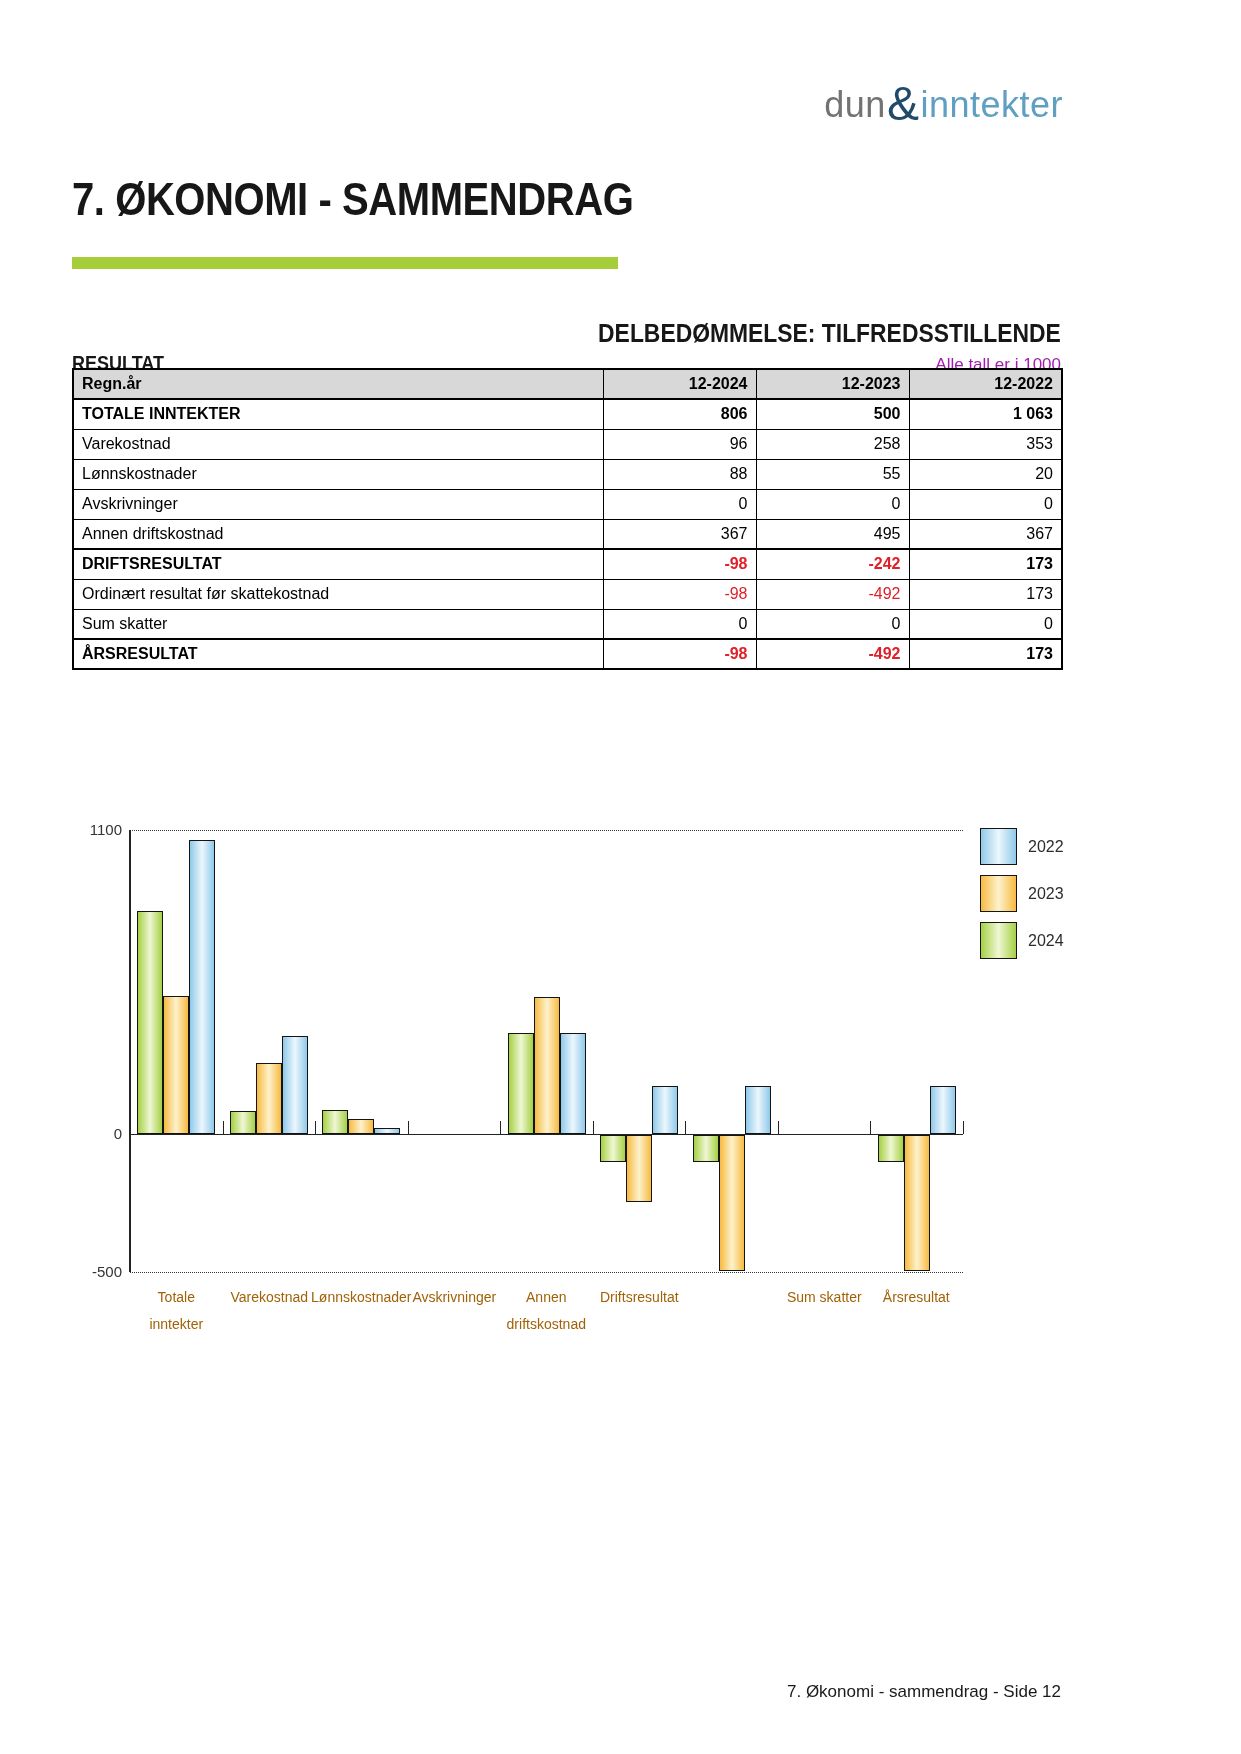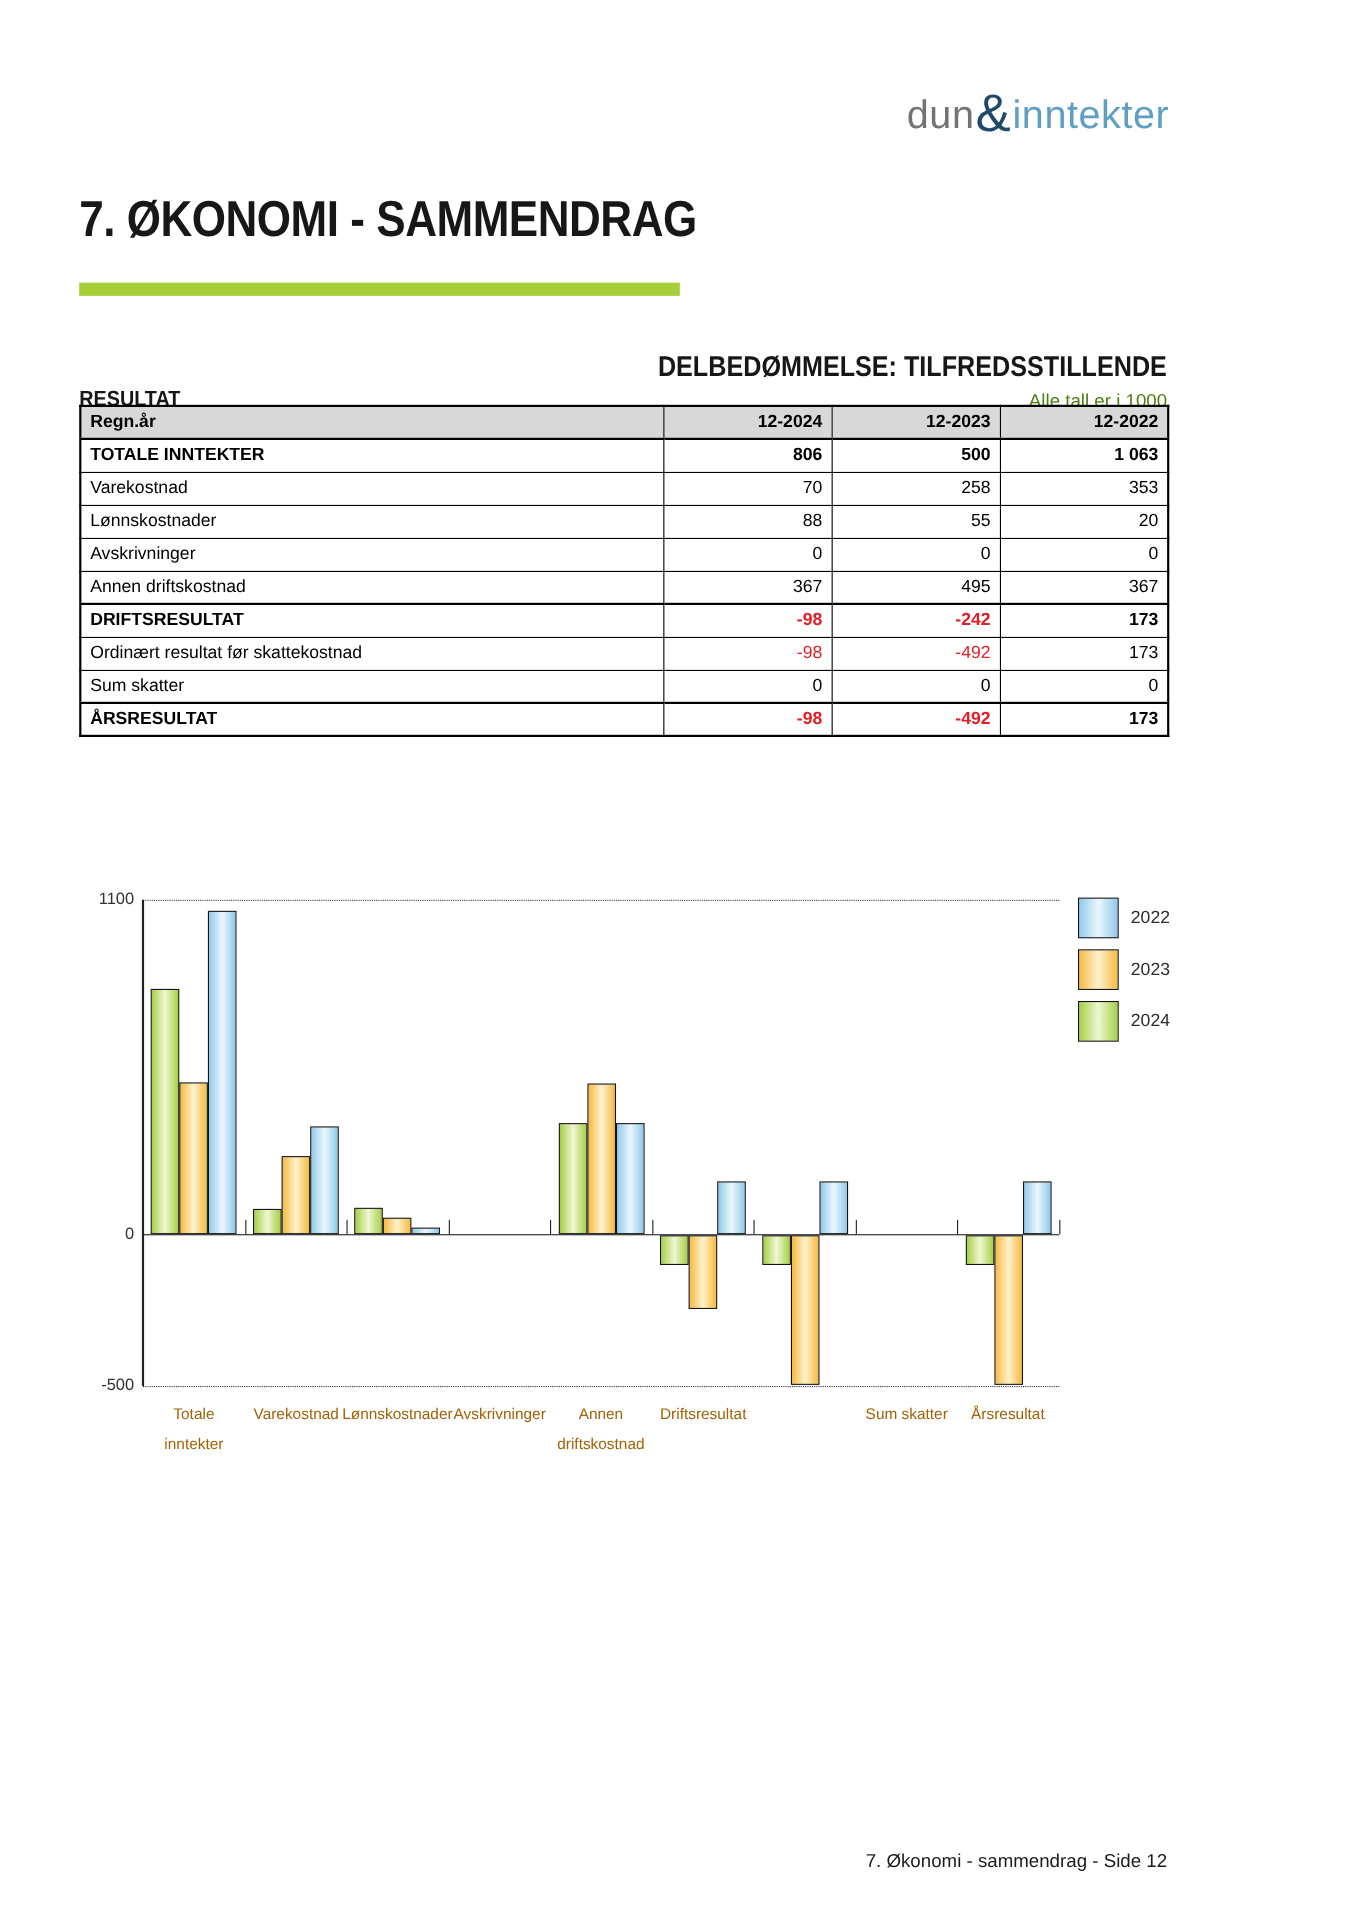--- a/index.html
+++ b/index.html
@@ -25,21 +25,21 @@
 
   
   .assessment {
     top:318px; right:180px; font-size:26px; font-weight:bold;
     transform:scaleX(0.88); transform-origin:right top; white-space:nowrap; color:#171717;
   }
   .section-label {
     left:72px; top:352px; font-size:20px; font-weight:bold;
     transform:scaleX(0.9); transform-origin:left top; color:#171717;
   }
-  .units-note { top:355px; right:180px; font-size:17px; color:#4d7c0f; }
+  .units-note { top:355px; right:180px; font-size:17px; color:#a21caf; }
 
   
   table.results { left:72px; top:368px; width:989px; position:absolute;
     border-collapse:collapse; table-layout:fixed; border:2px solid #000; }
   table.results th, table.results td {
     border:1px solid #000; font-size:16px; height:30px; padding:3px 8px;
     overflow:hidden; white-space:nowrap;
   }
   table.results th { background:#d8d8d8; font-weight:bold; text-align:left; }
   table.results th.num, table.results td.num { text-align:right; }
@@ -92,21 +92,21 @@
   </thead>
   <tbody id="table-body">
       <tr class="bold-row">
         <td>TOTALE INNTEKTER</td>
         <td class="num">806</td>
         <td class="num">500</td>
         <td class="num">1 063</td>
       </tr>
       <tr>
         <td>Varekostnad</td>
-        <td class="num">70</td>
+        <td class="num">96</td>
         <td class="num">258</td>
         <td class="num">353</td>
       </tr>
       <tr>
         <td>Lønnskostnader</td>
         <td class="num">88</td>
         <td class="num">55</td>
         <td class="num">20</td>
       </tr>
       <tr>
@@ -141,21 +141,21 @@
       </tr>
       <tr class="bold-row">
         <td>ÅRSRESULTAT</td>
         <td class="num neg">-98</td>
         <td class="num neg">-492</td>
         <td class="num">173</td>
       </tr>
     </tbody>
 </table>
 
-<div id="chart" class="abs" style="left:0;top:0;width:1241px;height:1292px;">
+<div id="chart" class="abs" style="left:0;top:12px;width:1241px;height:1292px;">
     <div class="gline" style="left: 130px; top: 818px; width: 833px;"></div>
     <div class="ylab" style="left: 70px; top: 809px;">1100</div>
     <div class="bline" style="left: 130px; top: 1122px; width: 833px;"></div>
     <div class="ylab" style="left: 70px; top: 1113px;">0</div>
     <div class="gline" style="left: 130px; top: 1260px; width: 833px;"></div>
     <div class="ylab" style="left: 70px; top: 1251px;">-500</div>
     <div class="yaxis" style="left: 129px; top: 818px; height: 442.182px;"></div>
     <div class="tick" style="left: 223px; top: 1109px; height: 13px;"></div>
     <div class="tick" style="left: 315px; top: 1109px; height: 13px;"></div>
     <div class="tick" style="left: 408px; top: 1109px; height: 13px;"></div>

